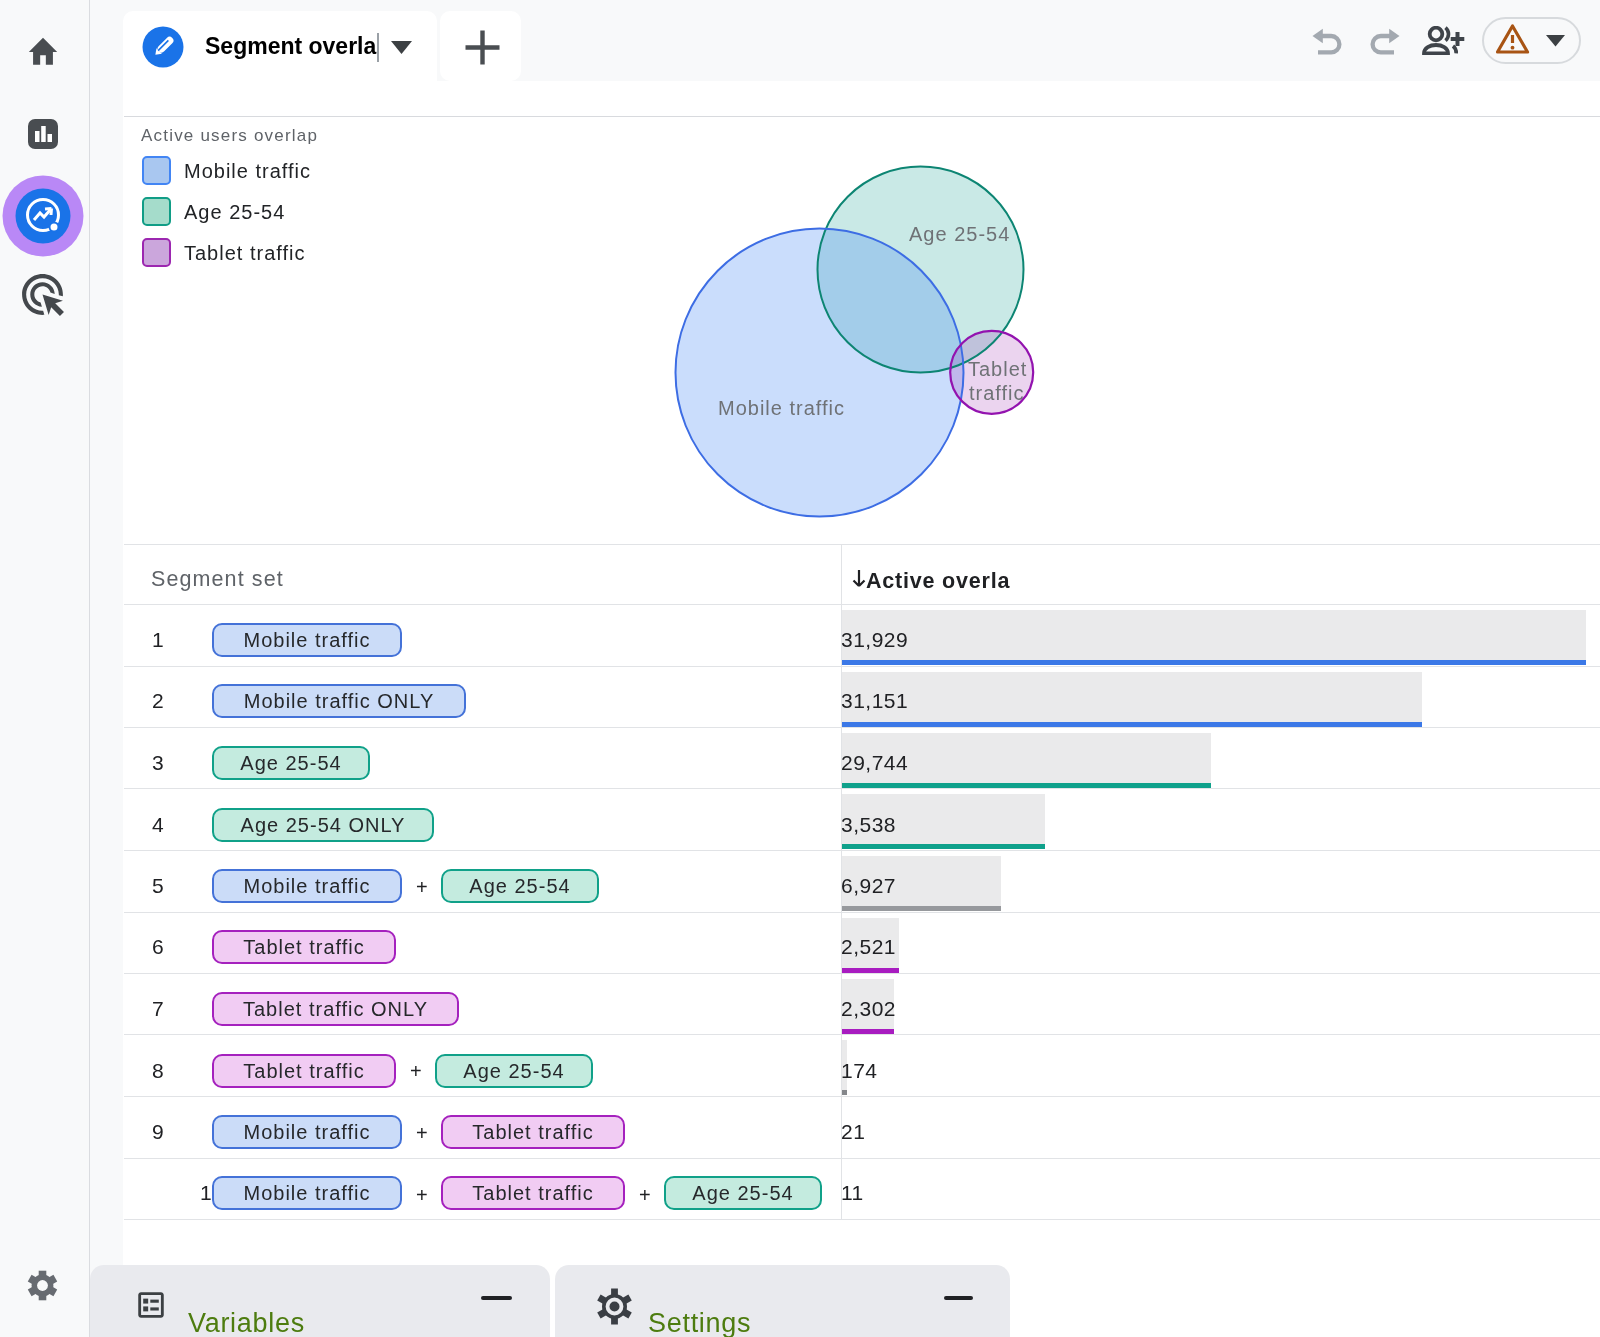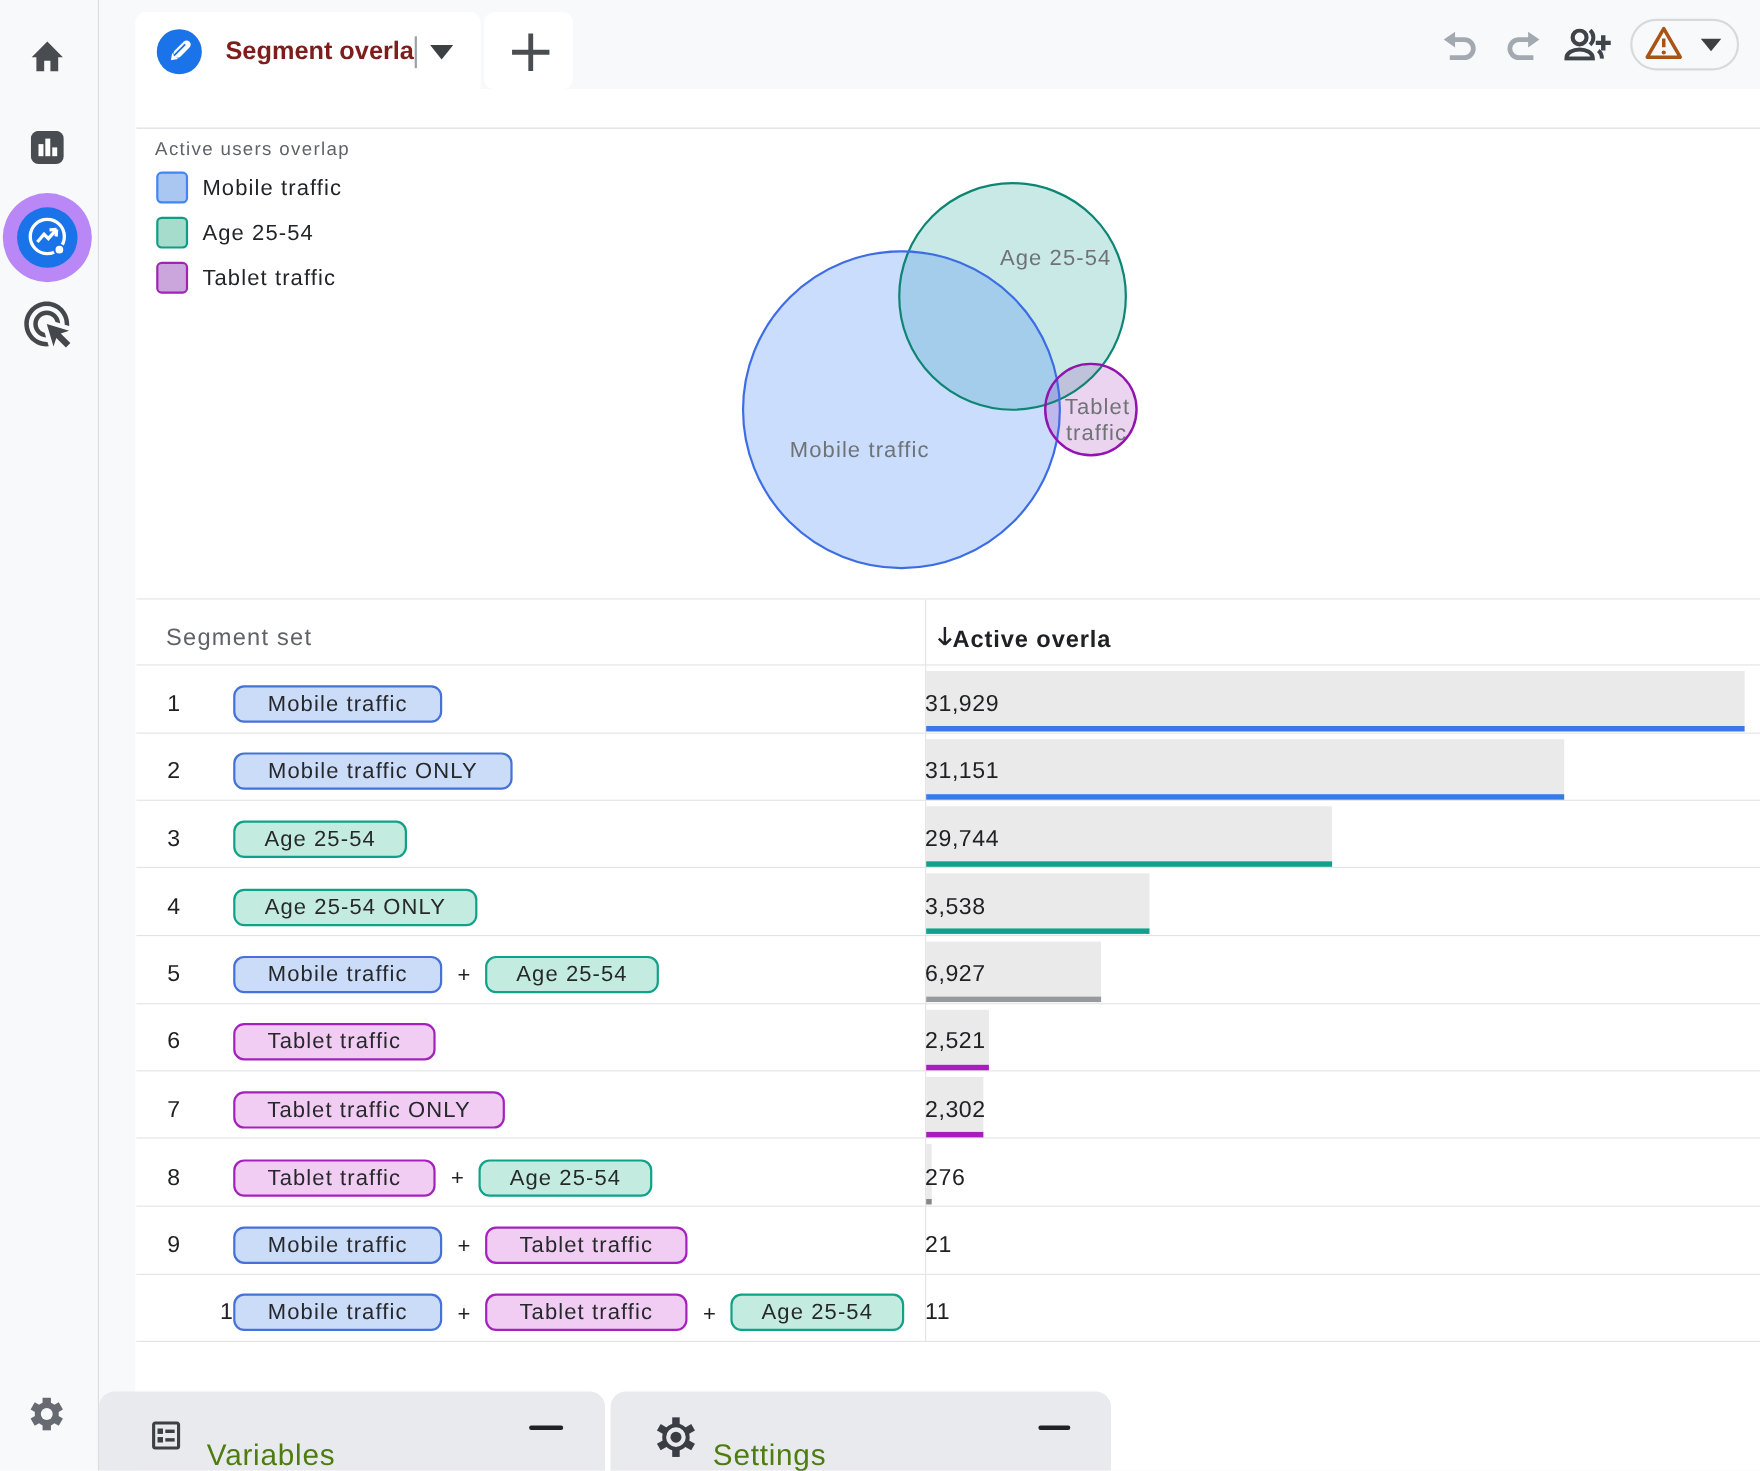--- a/index.html
+++ b/index.html
@@ -3,21 +3,21 @@
 <meta charset="utf-8">
 <style>
 * { margin:0; padding:0; box-sizing:border-box; }
 html,body { width:1600px; height:1337px; background:#F8F9FA; font-family:"Liberation Sans",sans-serif; overflow:hidden; position:relative; letter-spacing:1px; }
 .abs { position:absolute; }
 #sidebar-border { left:89px; top:0; width:1px; height:1337px; background:#DADCE0; }
 #canvas { left:123px; top:81px; width:1477px; height:1256px; background:#FFFFFF; }
 #tab1 { left:123px; top:11px; width:314px; height:70px; background:#FFFFFF; border-radius:10px 10px 0 0; }
 #tab2 { left:440px; top:11px; width:81px; height:70px; background:#FFFFFF; border-radius:10px; }
 #topline { left:124px; top:116px; width:1476px; height:1px; background:#D8DADE; }
-#tabtitle { left:205px; top:33px; font-size:23px; font-weight:700; color:#7f1d1d; letter-spacing:0; }
+#tabtitle { left:205px; top:33px; font-size:23px; font-weight:700; color:#000000; letter-spacing:0; }
 #caret { left:377px; top:33px; width:2px; height:29px; background:#9AA0A6; }
 .legend-label { font-size:20px; color:#222427; }
 #aulabel { left:141px; top:126px; font-size:17px; color:#5F6368; letter-spacing:1.2px; }
 .lsq { width:29px; height:29px; border-radius:5px; border-width:2px; border-style:solid; }
 
 .hline { background:#E1E3E6; height:1px; left:124px; width:1476px; }
 #colsep { left:841px; top:545px; width:1px; height:674px; background:#E1E3E6; }
 .rownum { font-size:21px; color:#202124; letter-spacing:0.5px; }
 .chip { position:absolute; height:34px; border-width:2px; border-style:solid; border-radius:10px; font-size:20px; color:#26282B; display:flex; align-items:center; justify-content:center; }
 .chip.blue { background:#CBDCF8; border-color:#4472D8; }
@@ -118,21 +118,21 @@
 <div class="bar" style="top:979px; width:52px;"></div>
 <div class="barline" style="top:1029px; width:52px; background:#A81CC0;"></div>
 <div class="val" style="top:997px;">2,302</div>
 <div class="abs hline" style="top:1096px;"></div>
 <div class="abs rownum" style="left:152px; top:1059px;">8</div>
 <div class="chip purple" style="left:212px; top:1054px; width:184px;">Tablet traffic</div>
 <div class="plus" style="left:410px; top:1060px;">+</div>
 <div class="chip teal" style="left:435px; top:1054px; width:158px;">Age 25-54</div>
 <div class="bar" style="top:1040px; width:5px;"></div>
 <div class="barline" style="top:1090px; width:5px; background:#85878B;"></div>
-<div class="val" style="top:1059px;">276</div>
+<div class="val" style="top:1059px;">174</div>
 <div class="abs hline" style="top:1158px;"></div>
 <div class="abs rownum" style="left:152px; top:1120px;">9</div>
 <div class="chip blue" style="left:212px; top:1115px; width:190px;">Mobile traffic</div>
 <div class="plus" style="left:416px; top:1122px;">+</div>
 <div class="chip purple" style="left:441px; top:1115px; width:184px;">Tablet traffic</div>
 <div class="val" style="top:1120px;">21</div>
 <div class="abs hline" style="top:1219px;"></div>
 <div class="abs rownum" style="left:152px; top:1181px;margin-left:48px;">10</div>
 <div class="chip blue" style="left:212px; top:1176px; width:190px;">Mobile traffic</div>
 <div class="plus" style="left:416px; top:1184px;">+</div>

